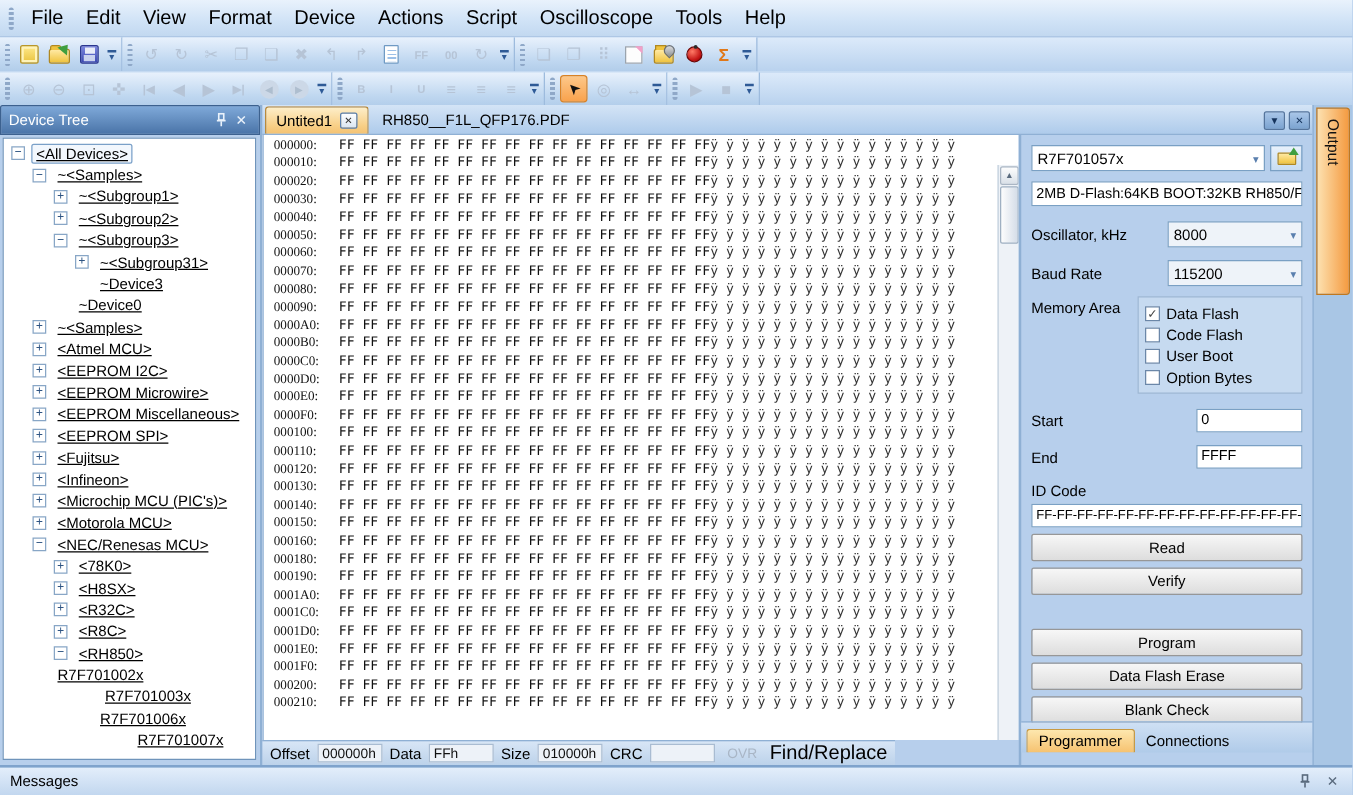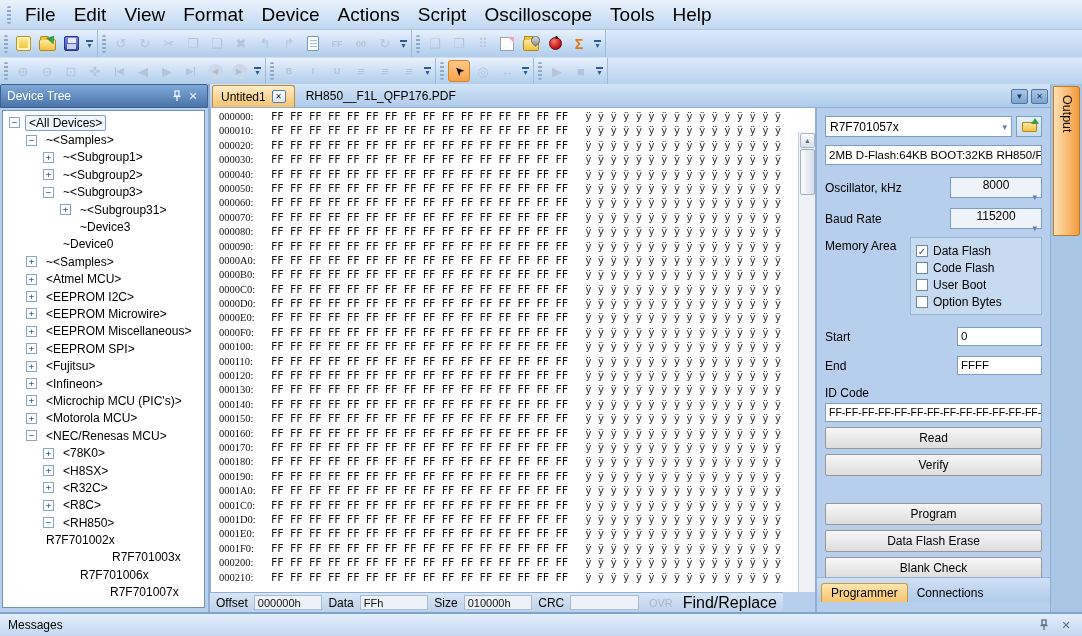--- a/index.html
+++ b/index.html
@@ -8,21 +8,21 @@
          background:#b7cfec; position:relative; }
 
   
   .menubar { position:absolute; left:0; top:0; width:1082px; height:30px;
     background:linear-gradient(#e9f2fc,#cfe2f6 60%,#c2d8f0);
     display:flex; align-items:center; gap:2px; padding-left:4px;
     border-bottom:1px solid #aac4e2; }
   .grip { width:4px; height:18px; margin:0 3px;
     background:repeating-linear-gradient(#8fa8c8 0 2px, transparent 2px 4px);
     border-radius:2px; }
-  .menu-item { padding:3px 9px; font-size:19px; cursor:default; }
+  .menu-item { padding:3px 9px; font-size:16px; cursor:default; }
 
   
   .toolbar { position:absolute; left:0; width:1082px; height:27px;
     background:linear-gradient(#dceafa,#b9d2ee); display:flex; align-items:center; }
   #tb1 { top:30px; } #tb2 { top:57px; border-top:1px solid #cadef4; }
   .tb-group { display:flex; align-items:center; height:27px; padding:0 1px;
     background:linear-gradient(#e8f1fc,#bfd7f0 70%,#b2cdea);
     border-right:1px solid #9dbbdd; }
   .tb-btn { width:22px; height:22px; margin:0 1px; display:flex; align-items:center;
     justify-content:center; border-radius:3px; font-size:13px; color:#5a6f88; }
@@ -88,21 +88,21 @@
   .panel-header .hicon { width:16px; height:14px; display:flex; align-items:center;
     justify-content:center; color:#eaf2fb; font-size:11px; }
   .tree-box { position:absolute; left:2px; right:3px; top:26px; bottom:4px;
     background:#fff; border:1px solid #6f94bb; overflow:hidden; padding-top:3px; }
   .tree-row { height:17.4px; display:flex; align-items:center; white-space:nowrap; font-size:12px; }
   .tree-exp { width:11px; height:11px; border:1px solid #88a6c6; background:#fff;
     display:inline-flex; align-items:center; justify-content:center;
     font-size:9px; line-height:9px; color:#2f5583; margin-right:5px; flex:none;
     font-family:"DejaVu Sans Mono", monospace; }
   .tree-exp.none { visibility:hidden; }
-  .tree-label { padding:0 3px; border:1px solid transparent; }
+  .tree-label { padding:0 3px; border:1px solid transparent;text-decoration:underline; }
   .tree-row.selected .tree-label { border:1px solid #7aa0c8; background:#f2f7fd; border-radius:2px; }
 
   
   .centerright { position:absolute; left:210px; top:0; width:840px; height:528px; }
   .tabstrip { position:absolute; left:0; top:0; width:840px; height:24px;
     background:linear-gradient(#d4e4f6,#aecbeb); border-bottom:1px solid #8fb0d4;
     display:flex; align-items:flex-end; }
   .etab { height:22px; display:flex; align-items:center; padding:0 8px; font-size:12px;
     border:1px solid transparent; margin-left:2px; }
   .etab.active { background:linear-gradient(#fdeec9,#f8cf86 70%,#f4c273);
@@ -115,33 +115,33 @@
     background:linear-gradient(#a9c6e8,#7ba3d0); color:#15335c; font-size:8px;
     display:flex; align-items:center; justify-content:center; border-radius:2px; }
 
   
   .hex-wrap { position:absolute; left:0; top:24px; width:605px; height:484px;
     background:#fff; border-left:1px solid #8fb0d4; overflow:hidden; }
   .hex-rows { position:absolute; left:0; top:0; right:17px; bottom:0; overflow:hidden; padding:2px 0 0 8px; }
   .hex-row { height:14.4px; font-family:"DejaVu Sans Mono", monospace; font-size:10.5px;
     white-space:nowrap; color:#111; }
   .hex-row .addr { display:inline-block; width:52px;font-family:Liberation Serif, serif; }
-  .hex-row .bytes { display:inline-block; margin-right:17px; }
+  .hex-row .bytes { display:inline-block; margin-right:0; }
   .hex-row .ascii { display:inline-block; color:#333;text-align:center; }
   .vscroll { position:absolute; right:0; top:24px; width:17px; height:484px;
     background:#eef2f7; border-left:1px solid #c2cfdd; }
   .vs-btn { position:absolute; left:1px; width:15px; height:15px; background:linear-gradient(#fdfdfd,#d9e0e8);
     border:1px solid #aab6c4; border-radius:2px; color:#5a6b7e; font-size:7px;
     display:flex; align-items:center; justify-content:center; }
   .vs-up { top:1px; }
   .vs-thumb { position:absolute; left:1px; top:17px; width:15px; height:46px;
     background:linear-gradient(90deg,#fdfdfd,#d4dde8); border:1px solid #9fb0c2; border-radius:2px; }
 
   
-  .hexstatus { position:absolute; left:0; top:508px; width:573px; height:20px;
+  .hexstatus { position:absolute; left:0; top:508px; width:506px; height:20px;
     background:linear-gradient(#dcdff67,#c3d9f0); background:linear-gradient(#d8e6f6,#bcd2ea);
     border-top:1px solid #8fb0d4; display:flex; align-items:center; padding:0 6px; gap:6px; }
   .hs-label { font-size:12px; }
   .hs-input { width:76px; height:15px; background:#edf2f8; border:1px solid #a9bcd2;
     font-size:11px; padding:0 3px; line-height:14px; color:#111; }
   .hs-ovr { color:#a9b6c6; font-size:11px; margin-left:4px; }
   .hs-find { font-size:16px; margin-left:4px; }
 
   
   .right-panel { position:absolute; left:605px; top:24px; width:235px; height:504px;
@@ -154,21 +154,21 @@
   .folder-btn { width:26px; height:21px; margin-left:4px; border:1px solid #7aa0c4;
     background:linear-gradient(#e8f1fb,#c8ddf2); display:flex; align-items:center; justify-content:center; }
   .fb-icn { width:15px; height:10px; background:linear-gradient(#ffe9a2,#efc33e);
     border:1px solid #b08820; border-radius:1px; position:relative; }
   .fb-icn::after { content:""; position:absolute; right:-3px; top:-5px;
     border-left:4px solid transparent; border-right:4px solid transparent;
     border-bottom:6px solid #3f9e3f; }
   .info-box { margin-top:8px; height:20px; background:#fff; border:1px solid #7aa0c4;
     font-size:11.5px; line-height:18px; padding:0 3px; white-space:nowrap; overflow:hidden; }
   .lbl { font-size:12px; }
-  .rp-combo-sm { width:92px; margin-left:auto;flex-direction:column; }
+  .rp-combo-sm { width:108px; margin-left:auto; }
   .mem-box { margin-left:auto; width:132px; background:#c6daf0; border:1px solid #9cb6d4;
     padding:4px 5px; }
   .chk-row { display:flex; align-items:center; height:17px; }
   .chk { width:12px; height:12px; background:#fff; border:1px solid #6b87a8; margin-right:5px;
     font-size:10px; line-height:11px; text-align:center; color:#444; flex:none; }
   .chk-label { font-size:12px; }
   .inp { height:19px; background:#fff; border:1px solid #7aa0c4; font-size:11.5px;
     padding:0 3px; line-height:17px; }
   .inp-sm { width:85px; margin-left:auto; }
   .id-input { margin-top:3px; white-space:nowrap; overflow:hidden; font-size:10.5px; }
@@ -480,21 +480,21 @@
           <span class="tree-label">&lt;R8C&gt;</span>
         </div>
         <div class="tree-row" style="padding-left: 40px;">
           <span class="tree-exp">−</span>
           <span class="tree-label">&lt;RH850&gt;</span>
         </div>
         <div class="tree-row" style="padding-left: 23px;">
           <span class="tree-exp none"></span>
           <span class="tree-label">R7F701002x</span>
         </div>
-        <div class="tree-row" style="padding-left: 89px;">
+        <div class="tree-row" style="padding-left: 61px;">
           <span class="tree-exp none"></span>
           <span class="tree-label">R7F701003x</span>
         </div>
         <div class="tree-row" style="padding-left: 57px;">
           <span class="tree-exp none"></span>
           <span class="tree-label">R7F701006x</span>
         </div>
         <div class="tree-row" style="padding-left: 87px;">
           <span class="tree-exp none"></span>
           <span class="tree-label">R7F701007x</span>
@@ -534,21 +534,20 @@
           <div class="hex-row"><span class="addr">0000D0:</span><span class="bytes">FF FF FF FF FF FF FF FF FF FF FF FF FF FF FF FF</span><span class="ascii">ÿ ÿ ÿ ÿ ÿ ÿ ÿ ÿ ÿ ÿ ÿ ÿ ÿ ÿ ÿ ÿ</span></div>
           <div class="hex-row"><span class="addr">0000E0:</span><span class="bytes">FF FF FF FF FF FF FF FF FF FF FF FF FF FF FF FF</span><span class="ascii">ÿ ÿ ÿ ÿ ÿ ÿ ÿ ÿ ÿ ÿ ÿ ÿ ÿ ÿ ÿ ÿ</span></div>
           <div class="hex-row"><span class="addr">0000F0:</span><span class="bytes">FF FF FF FF FF FF FF FF FF FF FF FF FF FF FF FF</span><span class="ascii">ÿ ÿ ÿ ÿ ÿ ÿ ÿ ÿ ÿ ÿ ÿ ÿ ÿ ÿ ÿ ÿ</span></div>
           <div class="hex-row"><span class="addr">000100:</span><span class="bytes">FF FF FF FF FF FF FF FF FF FF FF FF FF FF FF FF</span><span class="ascii">ÿ ÿ ÿ ÿ ÿ ÿ ÿ ÿ ÿ ÿ ÿ ÿ ÿ ÿ ÿ ÿ</span></div>
           <div class="hex-row"><span class="addr">000110:</span><span class="bytes">FF FF FF FF FF FF FF FF FF FF FF FF FF FF FF FF</span><span class="ascii">ÿ ÿ ÿ ÿ ÿ ÿ ÿ ÿ ÿ ÿ ÿ ÿ ÿ ÿ ÿ ÿ</span></div>
           <div class="hex-row"><span class="addr">000120:</span><span class="bytes">FF FF FF FF FF FF FF FF FF FF FF FF FF FF FF FF</span><span class="ascii">ÿ ÿ ÿ ÿ ÿ ÿ ÿ ÿ ÿ ÿ ÿ ÿ ÿ ÿ ÿ ÿ</span></div>
           <div class="hex-row"><span class="addr">000130:</span><span class="bytes">FF FF FF FF FF FF FF FF FF FF FF FF FF FF FF FF</span><span class="ascii">ÿ ÿ ÿ ÿ ÿ ÿ ÿ ÿ ÿ ÿ ÿ ÿ ÿ ÿ ÿ ÿ</span></div>
           <div class="hex-row"><span class="addr">000140:</span><span class="bytes">FF FF FF FF FF FF FF FF FF FF FF FF FF FF FF FF</span><span class="ascii">ÿ ÿ ÿ ÿ ÿ ÿ ÿ ÿ ÿ ÿ ÿ ÿ ÿ ÿ ÿ ÿ</span></div>
           <div class="hex-row"><span class="addr">000150:</span><span class="bytes">FF FF FF FF FF FF FF FF FF FF FF FF FF FF FF FF</span><span class="ascii">ÿ ÿ ÿ ÿ ÿ ÿ ÿ ÿ ÿ ÿ ÿ ÿ ÿ ÿ ÿ ÿ</span></div>
           <div class="hex-row"><span class="addr">000160:</span><span class="bytes">FF FF FF FF FF FF FF FF FF FF FF FF FF FF FF FF</span><span class="ascii">ÿ ÿ ÿ ÿ ÿ ÿ ÿ ÿ ÿ ÿ ÿ ÿ ÿ ÿ ÿ ÿ</span></div>
-          <div class="hex-row"><span class="addr">000170:</span><span class="bytes">FF FF FF FF FF FF FF FF FF FF FF FF FF FF FF FF</span><span class="ascii">ÿ ÿ ÿ ÿ ÿ ÿ ÿ ÿ ÿ ÿ ÿ ÿ ÿ ÿ ÿ ÿ</span></div>
           <div class="hex-row"><span class="addr">000180:</span><span class="bytes">FF FF FF FF FF FF FF FF FF FF FF FF FF FF FF FF</span><span class="ascii">ÿ ÿ ÿ ÿ ÿ ÿ ÿ ÿ ÿ ÿ ÿ ÿ ÿ ÿ ÿ ÿ</span></div>
           <div class="hex-row"><span class="addr">000190:</span><span class="bytes">FF FF FF FF FF FF FF FF FF FF FF FF FF FF FF FF</span><span class="ascii">ÿ ÿ ÿ ÿ ÿ ÿ ÿ ÿ ÿ ÿ ÿ ÿ ÿ ÿ ÿ ÿ</span></div>
           <div class="hex-row"><span class="addr">0001A0:</span><span class="bytes">FF FF FF FF FF FF FF FF FF FF FF FF FF FF FF FF</span><span class="ascii">ÿ ÿ ÿ ÿ ÿ ÿ ÿ ÿ ÿ ÿ ÿ ÿ ÿ ÿ ÿ ÿ</span></div>
           <div class="hex-row"><span class="addr">0001C0:</span><span class="bytes">FF FF FF FF FF FF FF FF FF FF FF FF FF FF FF FF</span><span class="ascii">ÿ ÿ ÿ ÿ ÿ ÿ ÿ ÿ ÿ ÿ ÿ ÿ ÿ ÿ ÿ ÿ</span></div>
           <div class="hex-row"><span class="addr">0001D0:</span><span class="bytes">FF FF FF FF FF FF FF FF FF FF FF FF FF FF FF FF</span><span class="ascii">ÿ ÿ ÿ ÿ ÿ ÿ ÿ ÿ ÿ ÿ ÿ ÿ ÿ ÿ ÿ ÿ</span></div>
           <div class="hex-row"><span class="addr">0001E0:</span><span class="bytes">FF FF FF FF FF FF FF FF FF FF FF FF FF FF FF FF</span><span class="ascii">ÿ ÿ ÿ ÿ ÿ ÿ ÿ ÿ ÿ ÿ ÿ ÿ ÿ ÿ ÿ ÿ</span></div>
           <div class="hex-row"><span class="addr">0001F0:</span><span class="bytes">FF FF FF FF FF FF FF FF FF FF FF FF FF FF FF FF</span><span class="ascii">ÿ ÿ ÿ ÿ ÿ ÿ ÿ ÿ ÿ ÿ ÿ ÿ ÿ ÿ ÿ ÿ</span></div>
           <div class="hex-row"><span class="addr">000200:</span><span class="bytes">FF FF FF FF FF FF FF FF FF FF FF FF FF FF FF FF</span><span class="ascii">ÿ ÿ ÿ ÿ ÿ ÿ ÿ ÿ ÿ ÿ ÿ ÿ ÿ ÿ ÿ ÿ</span></div>
           <div class="hex-row"><span class="addr">000210:</span><span class="bytes">FF FF FF FF FF FF FF FF FF FF FF FF FF FF FF FF</span><span class="ascii">ÿ ÿ ÿ ÿ ÿ ÿ ÿ ÿ ÿ ÿ ÿ ÿ ÿ ÿ ÿ ÿ</span></div>
         </div>

